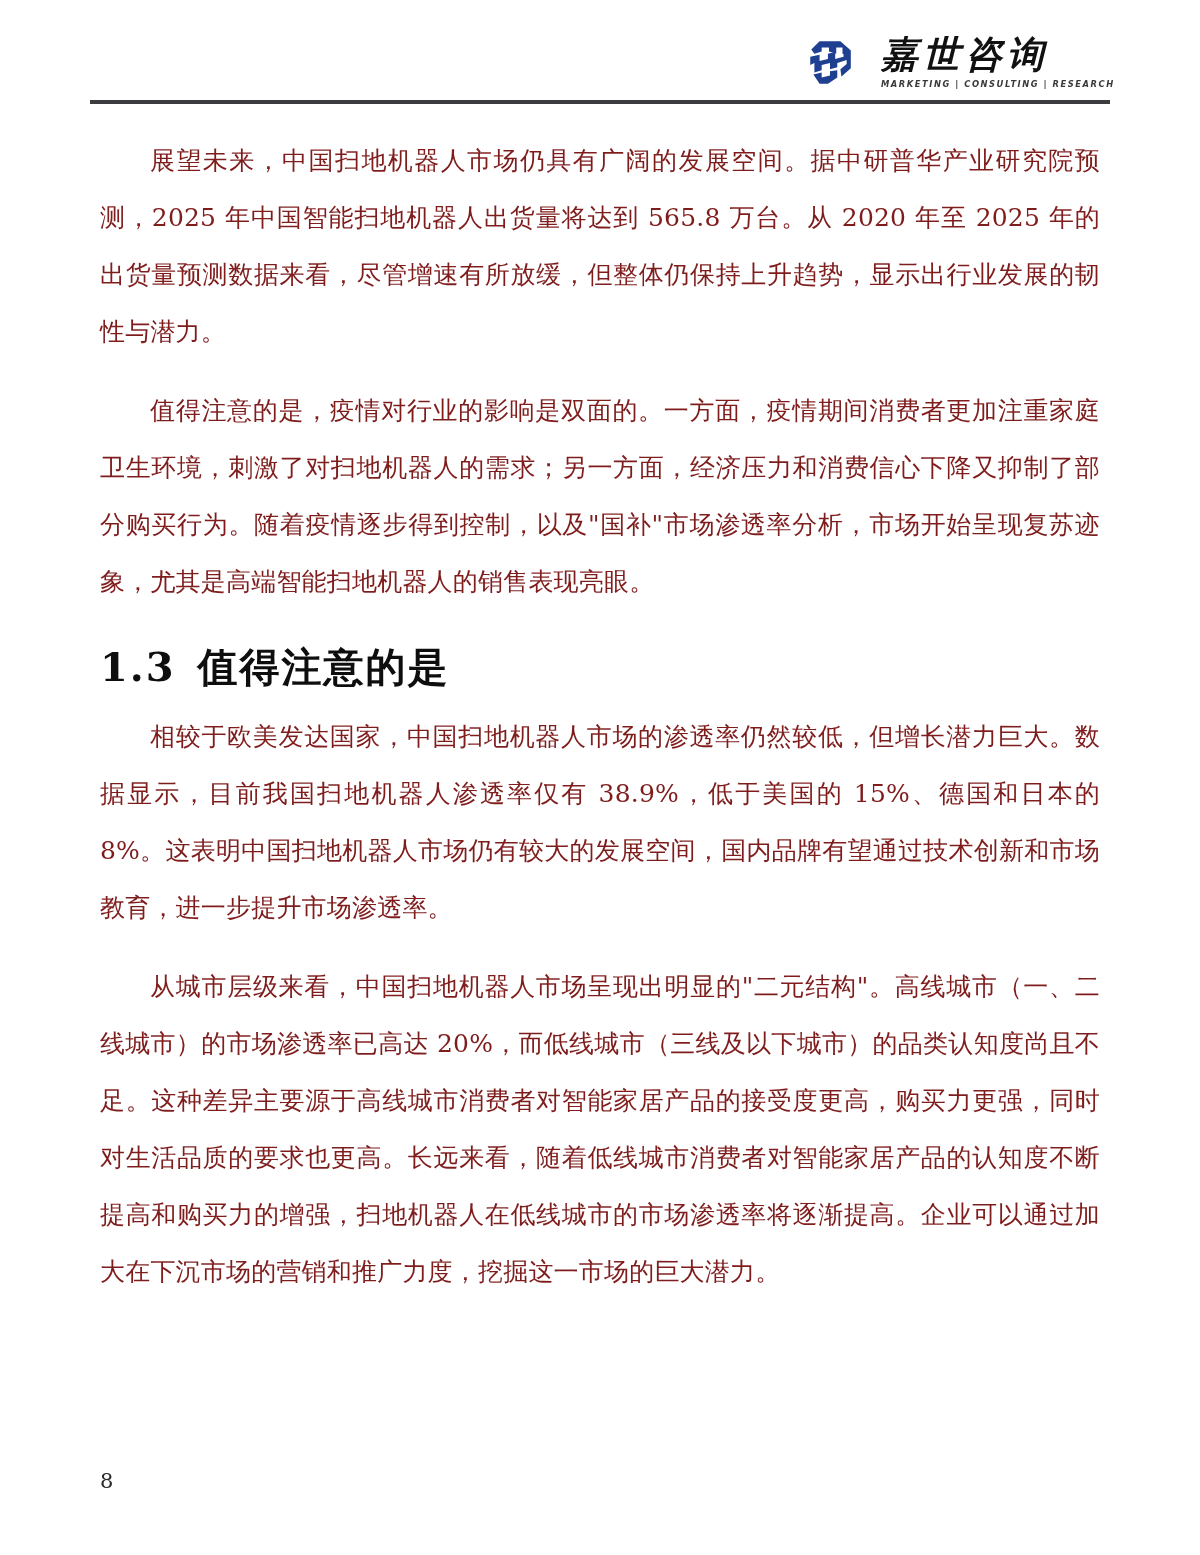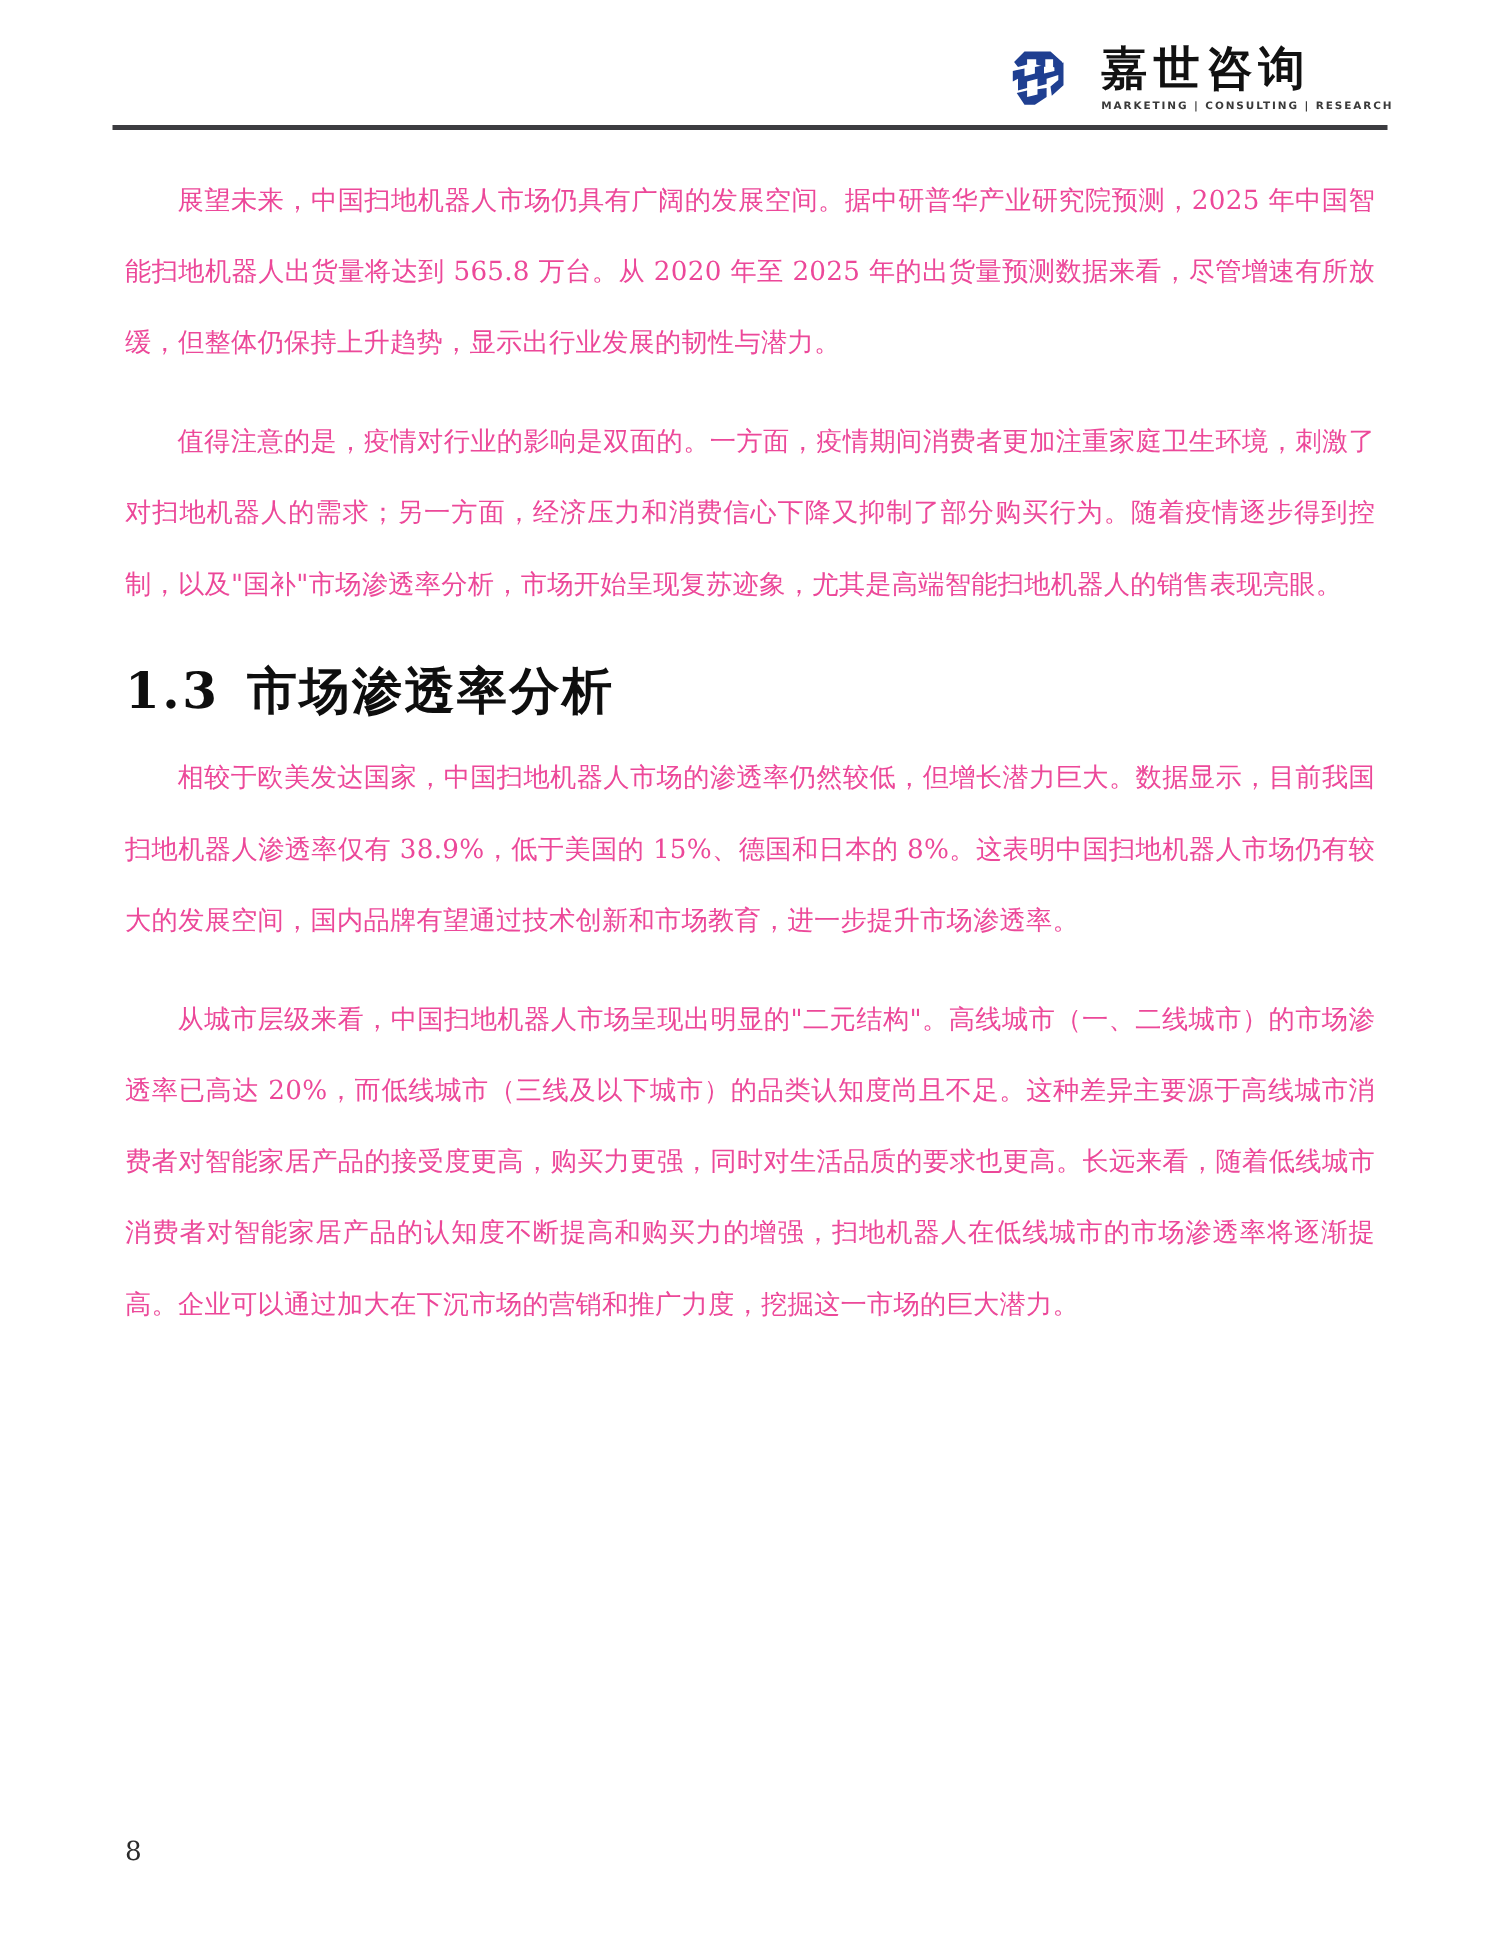--- a/index.html
+++ b/index.html
@@ -32,20 +32,21 @@
     top: 30px;
     height: 72px;
   }
   .brand {
     position: absolute;
     right: 0;
     top: 6px;
     display: flex;
     align-items: flex-start;
     gap: 24px;
+    font-style: italic;
   }
   .brand-mark {
     width: 54px;
     height: 52px;
     display: block;
     flex: 0 0 auto;
   }
   .brand-text {
     display: flex;
     flex-direction: column;
@@ -84,26 +85,26 @@
   
   .content {
     position: absolute;
     left: 100px;
     right: 100px;
     top: 132px;
   }
   p.para {
     margin: 0 0 22px 0;
     font-family: "DejaVu Serif", "Liberation Serif", serif;
-    font-size: 21px;
+    font-size: 25px;
     line-height: 57px;
     text-align: justify;
     text-justify: inter-ideograph;
     text-indent: 2em;
-    color: #ec4899;
+    color: #7f1d1d;
     letter-spacing: 0.2px;
   }
   p.para:last-child { margin-bottom: 0; }
 
   h2.section-heading {
     margin: 30px 0 14px 0;
     font-family: "DejaVu Serif", "Liberation Serif", serif;
     font-size: 40px;
     font-weight: 700;
     line-height: 1.35;
@@ -154,21 +155,21 @@
     <div class="header-rule"></div>
   </div>
 
   <div class="content">
 
     <p class="para">展望未来，中国扫地机器人市场仍具有广阔的发展空间。据中研普华产业研究院预测，2025 年中国智能扫地机器人出货量将达到 565.8 万台。从 2020 年至 2025 年的出货量预测数据来看，尽管增速有所放缓，但整体仍保持上升趋势，显示出行业发展的韧性与潜力。</p>
 
     <p class="para">值得注意的是，疫情对行业的影响是双面的。一方面，疫情期间消费者更加注重家庭卫生环境，刺激了对扫地机器人的需求；另一方面，经济压力和消费信心下降又抑制了部分购买行为。随着疫情逐步得到控制，以及"国补"市场渗透率分析，市场开始呈现复苏迹象，尤其是高端智能扫地机器人的销售表现亮眼。</p>
 
     <h2 class="section-heading">
-      <span class="sec-num">1.3</span><span>市场渗透率分析</span>
+      <span class="sec-num">1.3</span><span>值得注意的是</span>
     </h2>
 
     <p class="para">相较于欧美发达国家，中国扫地机器人市场的渗透率仍然较低，但增长潜力巨大。数据显示，目前我国扫地机器人渗透率仅有 38.9%，低于美国的 15%、德国和日本的 8%。这表明中国扫地机器人市场仍有较大的发展空间，国内品牌有望通过技术创新和市场教育，进一步提升市场渗透率。</p>
 
     <p class="para">从城市层级来看，中国扫地机器人市场呈现出明显的"二元结构"。高线城市（一、二线城市）的市场渗透率已高达 20%，而低线城市（三线及以下城市）的品类认知度尚且不足。这种差异主要源于高线城市消费者对智能家居产品的接受度更高，购买力更强，同时对生活品质的要求也更高。长远来看，随着低线城市消费者对智能家居产品的认知度不断提高和购买力的增强，扫地机器人在低线城市的市场渗透率将逐渐提高。企业可以通过加大在下沉市场的营销和推广力度，挖掘这一市场的巨大潜力。</p>
 
   </div>
 
   <div class="footer">
     <span class="page-number">8</span>

